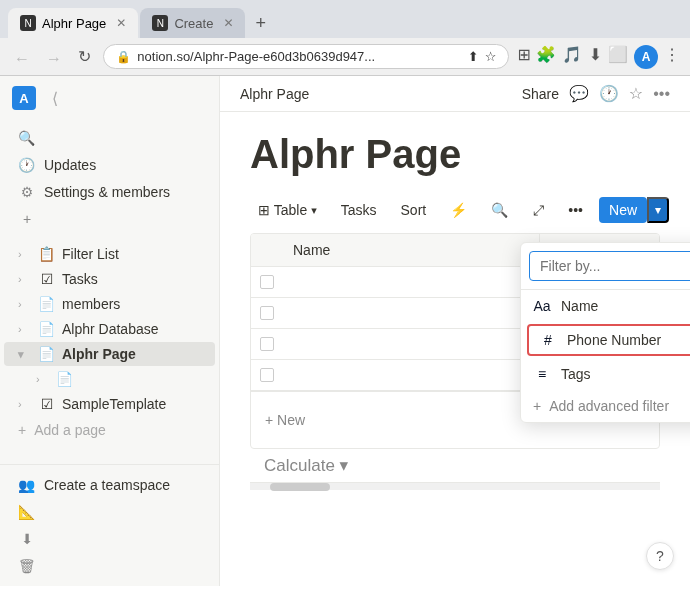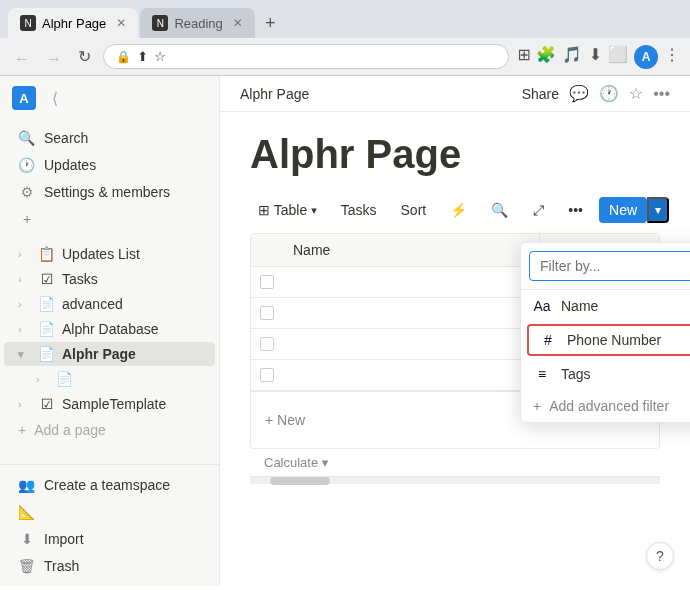--- a/index.html
+++ b/index.html
@@ -70,21 +70,21 @@
     .table-container { border: 1px solid #e8e8e5; border-radius: 4px; overflow: hidden; }
     .table-row { display: flex; align-items: center; border-bottom: 1px solid #e8e8e5; }
     .table-row:last-child { border-bottom: none; }
     .table-cell-check { width: 32px; display: flex; align-items: center; justify-content: center; padding: 8px; }
     .table-cell-name { flex: 1; padding: 8px 10px; font-size: 14px; color: #37352f; }
     .table-cell-number { width: 120px; padding: 8px 10px; font-size: 14px; color: #37352f; border-left: 1px solid #e8e8e5; }
     .table-header { background: #f7f7f5; font-size: 13px; font-weight: 500; color: #888; }
     .checkbox { width: 14px; height: 14px; border: 1px solid #ccc; border-radius: 2px; }
 
     .table-add-row { display: flex; align-items: center; gap: 6px; padding: 20px 14px; color: #888; font-size: 14px; cursor: pointer; border-top: 1px solid #e8e8e5; }
-    .table-footer { padding: 6px 14px; font-size: 13px; color: #888; cursor: pointer; }
+    .table-footer { padding: 6px 14px; font-size: 17px; color: #888; cursor: pointer; }
 
     
     .dropdown-overlay { position: absolute; top: 130px; left: 300px; width: 250px; background: white; border-radius: 6px; box-shadow: 0 4px 20px rgba(0,0,0,0.15); z-index: 100; border: 1px solid #e8e8e5; }
     .dropdown-search { padding: 8px; border-bottom: 1px solid #e8e8e5; }
     .dropdown-search input { width: 100%; border: 1.5px solid #2383e2; border-radius: 4px; padding: 6px 10px; font-size: 14px; outline: none; color: #37352f; }
     .dropdown-item { display: flex; align-items: center; gap: 10px; padding: 8px 12px; cursor: pointer; font-size: 14px; color: #37352f; }
     .dropdown-item.highlighted { background: #fff; border: 2px solid #e05252; border-radius: 4px; margin: 2px 6px; padding: 6px 10px; }
     .dropdown-item .di-icon { color: #0f172a; font-size: 14px; width: 18px; text-align: center; }
     .dropdown-item .di-label { font-size: 14px; }
     .dropdown-add { display: flex; align-items: center; gap: 8px; padding: 8px 12px; color: #888; cursor: pointer; font-size: 14px; }
@@ -99,31 +99,32 @@
 
 <div class="browser-chrome">
   <div class="tab-bar">
     <div class="tab active">
       <div class="tab-icon">N</div>
       <span class="tab-label">Alphr Page</span>
       <span class="tab-close">✕</span>
     </div>
     <div class="tab inactive">
       <div class="tab-icon">N</div>
-      <span class="tab-label">Reading</span>
+      <span class="tab-label">Create</span>
       <span class="tab-close">✕</span>
     </div>
     <button class="new-tab-btn">+</button>
   </div>
   <div class="address-bar">
     <button class="nav-btn disabled">←</button>
     <button class="nav-btn disabled">→</button>
     <button class="nav-btn">↻</button>
     <div class="url-box">
       <span class="lock">🔒</span>
+      <span class="url-text">notion.so/Alphr-Page-e60d3b0639d947...</span>
       <span class="addr-icon">⬆</span>
       <span class="addr-icon">☆</span>
     </div>
     <div class="address-actions">
       <span class="addr-icon">⊞</span>
       <span class="addr-icon">🧩</span>
       <span class="addr-icon">🎵</span>
       <span class="addr-icon">⬇</span>
       <span class="addr-icon">⬜</span>
       <span class="addr-icon" style="width:24px;height:24px;border-radius:50%;background:#2383e2;color:white;display:inline-flex;align-items:center;justify-content:center;font-size:12px;font-weight:bold;">A</span>
@@ -137,50 +138,49 @@
   <div class="sidebar">
     <div class="sidebar-header">
       <div class="workspace-avatar">A</div>
       <span style="font-size:13px;font-weight:600;"></span>
       <span class="sidebar-toggle">⟨</span>
     </div>
 
     <div class="sidebar-nav">
       <div class="sidebar-item">
         <span class="item-icon">🔍</span>
-        <span class="item-label">Search</span>
       </div>
       <div class="sidebar-item">
         <span class="item-icon">🕐</span>
         <span class="item-label">Updates</span>
       </div>
       <div class="sidebar-item">
         <span class="item-icon">⚙</span>
         <span class="item-label">Settings &amp; members</span>
       </div>
       <div class="sidebar-item">
         <span class="item-icon">+</span>
       </div>
     </div>
 
     <div class="sidebar-section">
       <div class="sidebar-tree-item" style="padding-left:14px;">
         <span class="tree-arrow">›</span>
         <span class="tree-icon">📋</span>
-        <span>Updates List</span>
+        <span>Filter List</span>
       </div>
       <div class="sidebar-tree-item" style="padding-left:14px;">
         <span class="tree-arrow">›</span>
         <span class="tree-icon">☑</span>
         <span>Tasks</span>
       </div>
       <div class="sidebar-tree-item" style="padding-left:14px;">
         <span class="tree-arrow">›</span>
         <span class="tree-icon">📄</span>
-        <span>advanced</span>
+        <span>members</span>
       </div>
       <div class="sidebar-tree-item" style="padding-left:14px;">
         <span class="tree-arrow">›</span>
         <span class="tree-icon">📄</span>
         <span>Alphr Database</span>
       </div>
       <div class="sidebar-tree-item active" style="padding-left:14px;font-weight:600;">
         <span class="tree-arrow">▾</span>
         <span class="tree-icon">📄</span>
         <span>Alphr Page</span>
@@ -204,25 +204,23 @@
     <div class="sidebar-bottom">
       <div class="sidebar-item">
         <span class="item-icon">👥</span>
         <span class="item-label">Create a teamspace</span>
       </div>
       <div class="sidebar-item">
         <span class="item-icon">📐</span>
       </div>
       <div class="sidebar-item">
         <span class="item-icon">⬇</span>
-        <span class="item-label">Import</span>
       </div>
       <div class="sidebar-item">
         <span class="item-icon">🗑</span>
-        <span class="item-label">Trash</span>
       </div>
     </div>
   </div>
 
   <div class="main">
     <div class="page-header">
       <span class="page-title-bar">Alphr Page</span>
       <div class="header-actions">
         <button class="share-btn">Share</button>
         <span class="header-icon">💬</span>

